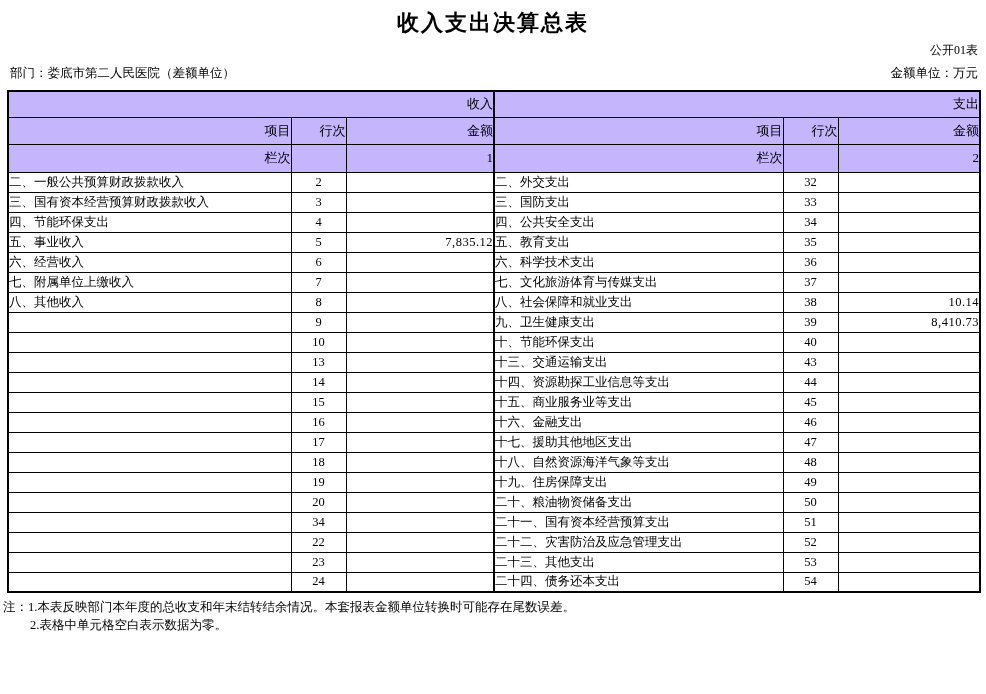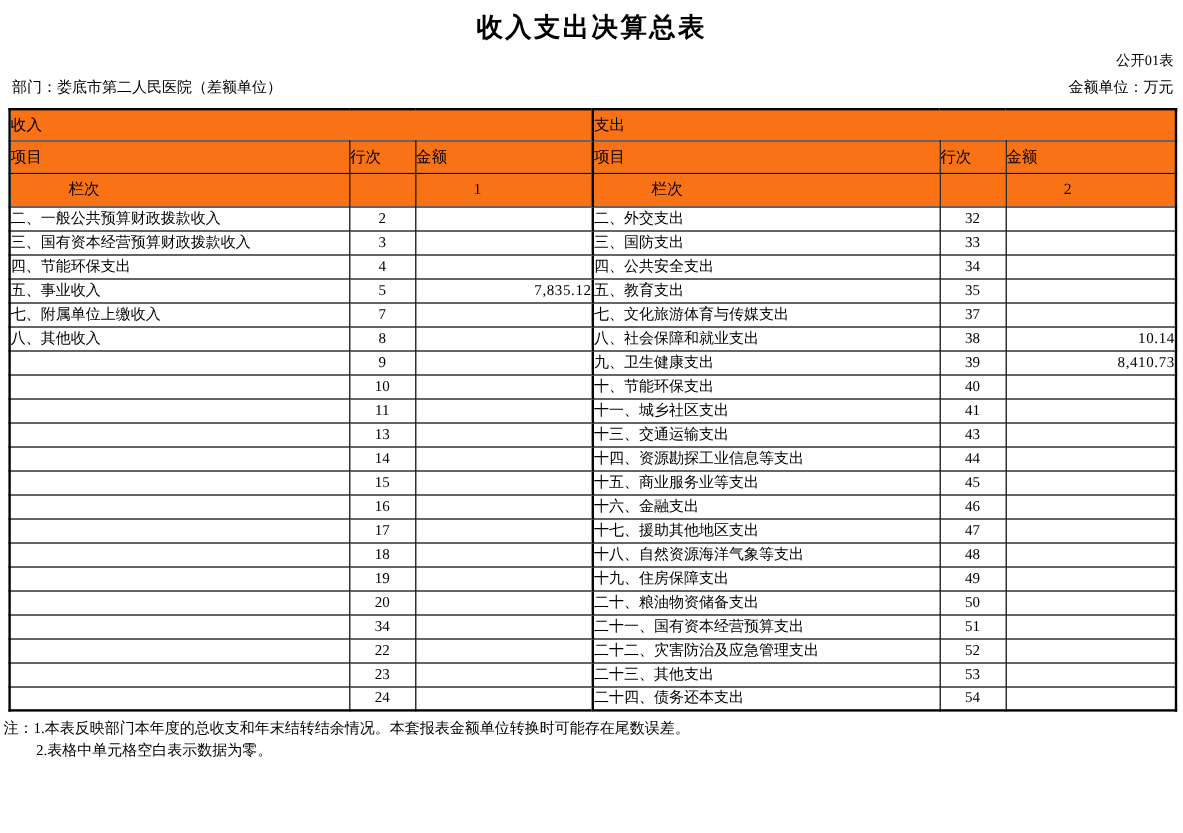--- a/index.html
+++ b/index.html
@@ -40,24 +40,24 @@
     margin-left: 7px;
     border: 2px solid #000;
   }
   table.fin th, table.fin td {
     border: 1px solid #000;
     overflow: hidden;
     white-space: nowrap;
     padding: 0;
   }
   thead th {
-    background: #f97316;
+    background: #c4b5fd;
     font-weight: normal;
     font-size: 13px;
-    text-align: left;
+    text-align: right;
   }
   tr.h1 th { height: 26px; }
   tr.h2 th { height: 27px; }
   tr.h3 th { height: 28px; padding-left: 48px; }
   tbody td { height: 20px; font-size: 12.5px; line-height: 13px; }
   td.item   { text-align: left;  padding-left: 2px; }
   td.line   { text-align: center; }
   td.amount { text-align: right; padding-right: 3px; letter-spacing: 0.5px; }
   .mid { border-right: 2px solid #000 !important; }
 
@@ -140,20 +140,28 @@
         </tr>
         <tr>
           <td class="item">五、事业收入</td>
           <td class="line">5</td>
           <td class="amount mid">7,835.12</td>
           <td class="item">五、教育支出</td>
           <td class="line">35</td>
           <td class="amount"></td>
         </tr>
         <tr>
+          <td class="item">六、经营收入</td>
+          <td class="line">6</td>
+          <td class="amount mid"></td>
+          <td class="item">六、科学技术支出</td>
+          <td class="line">36</td>
+          <td class="amount"></td>
+        </tr>
+        <tr>
           <td class="item">七、附属单位上缴收入</td>
           <td class="line">7</td>
           <td class="amount mid"></td>
           <td class="item">七、文化旅游体育与传媒支出</td>
           <td class="line">37</td>
           <td class="amount"></td>
         </tr>
         <tr>
           <td class="item">八、其他收入</td>
           <td class="line">8</td>
@@ -169,28 +177,20 @@
           <td class="item">九、卫生健康支出</td>
           <td class="line">39</td>
           <td class="amount">8,410.73</td>
         </tr>
         <tr>
           <td class="item"></td>
           <td class="line">10</td>
           <td class="amount mid"></td>
           <td class="item">十、节能环保支出</td>
           <td class="line">40</td>
-          <td class="amount"></td>
-        </tr>
-        <tr>
-          <td class="item"></td>
-          <td class="line">11</td>
-          <td class="amount mid"></td>
-          <td class="item">十一、城乡社区支出</td>
-          <td class="line">41</td>
           <td class="amount"></td>
         </tr>
         <tr>
           <td class="item"></td>
           <td class="line">13</td>
           <td class="amount mid"></td>
           <td class="item">十三、交通运输支出</td>
           <td class="line">43</td>
           <td class="amount"></td>
         </tr>

